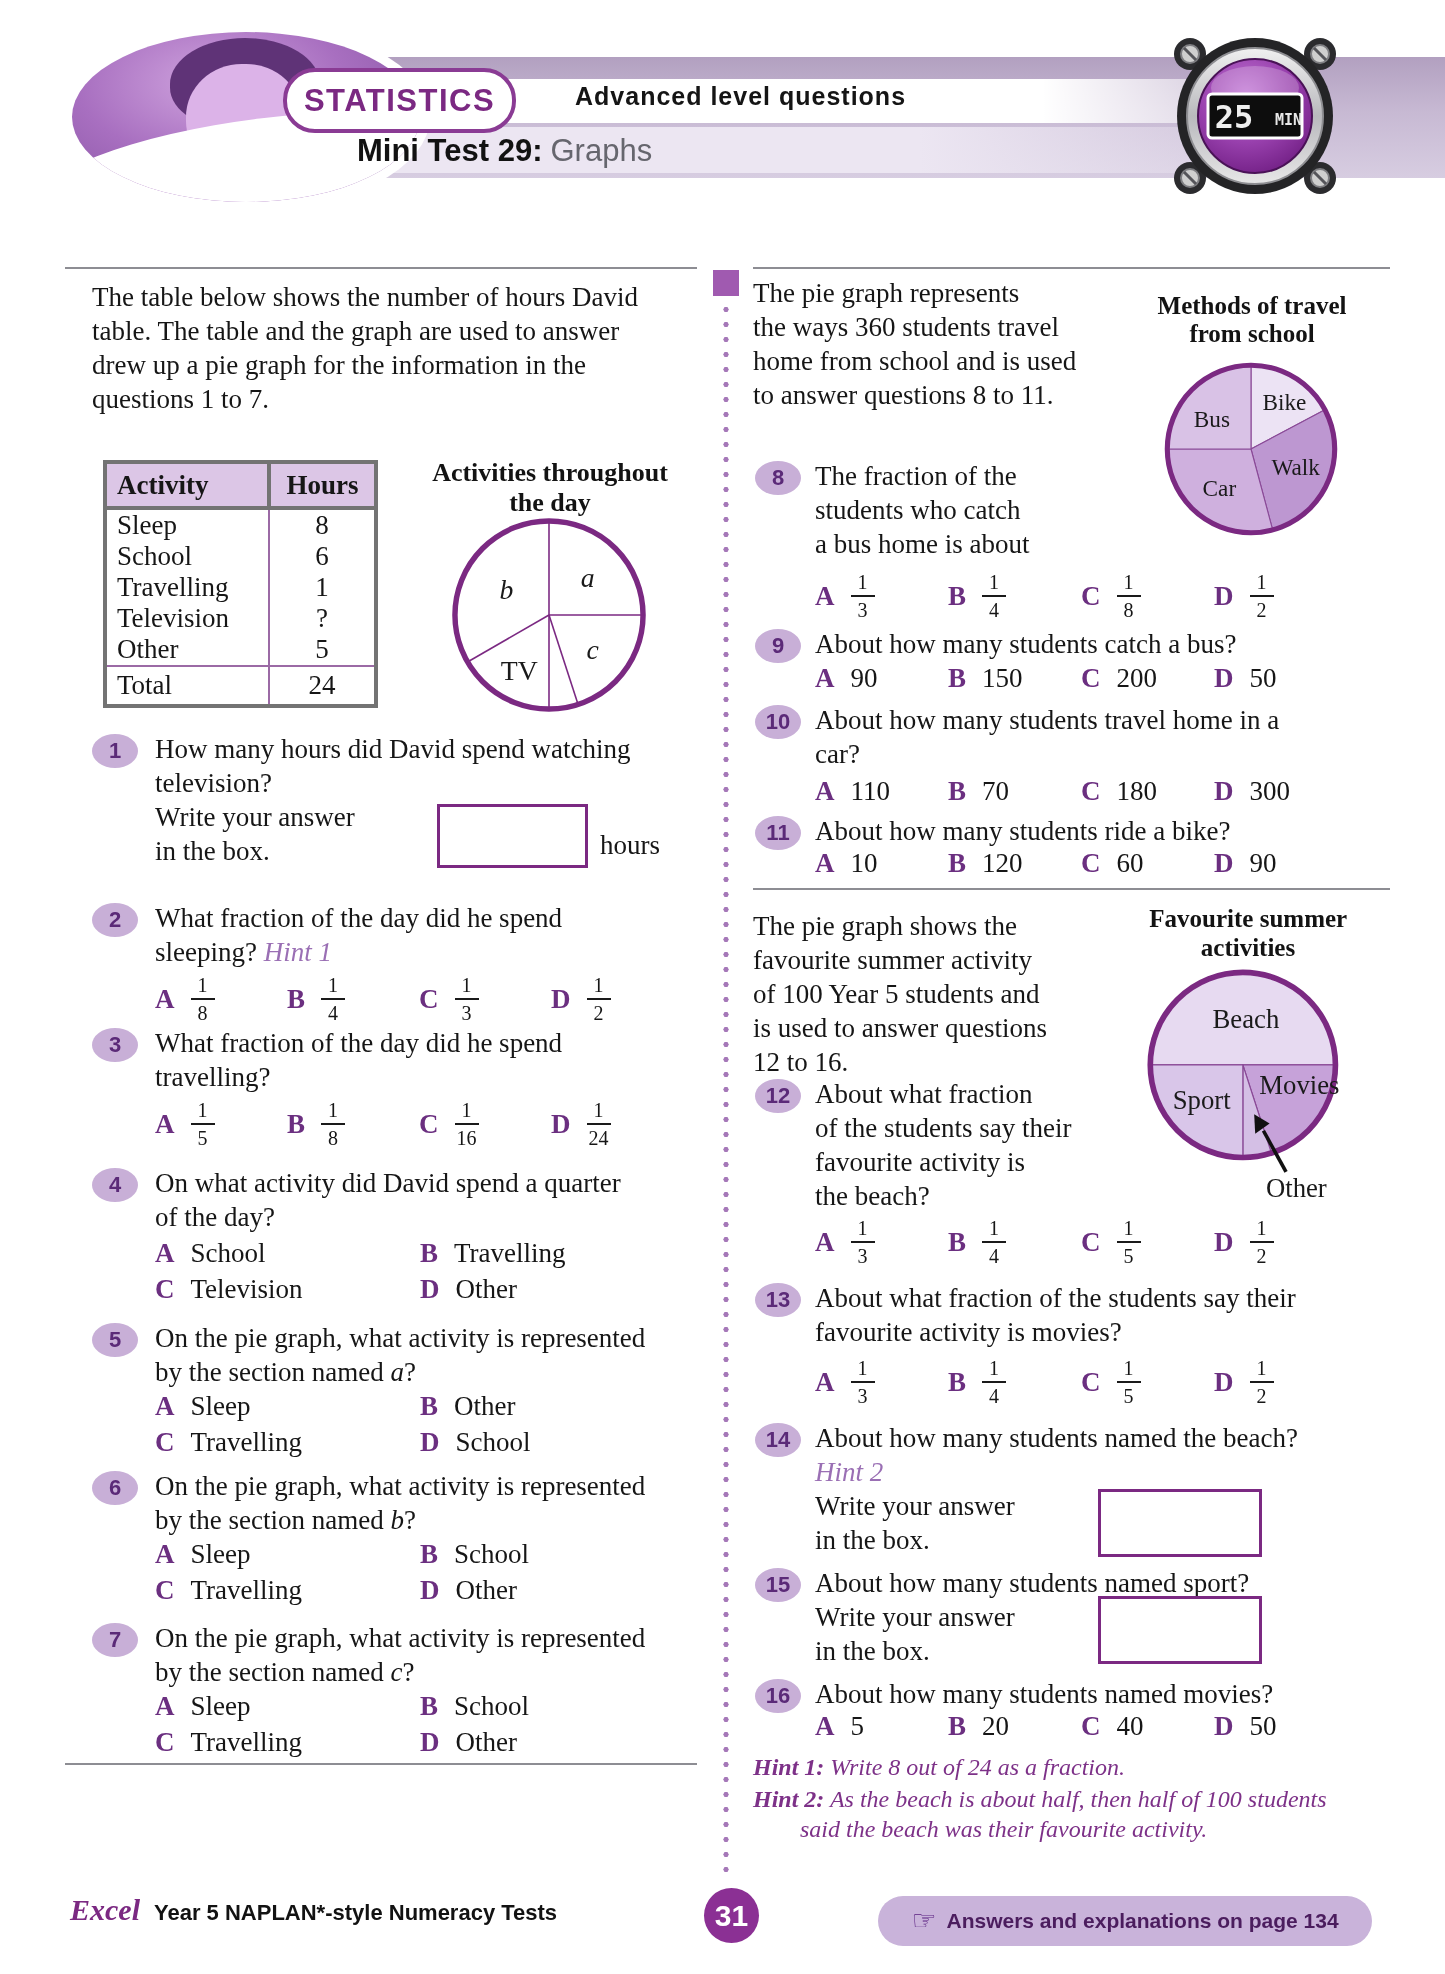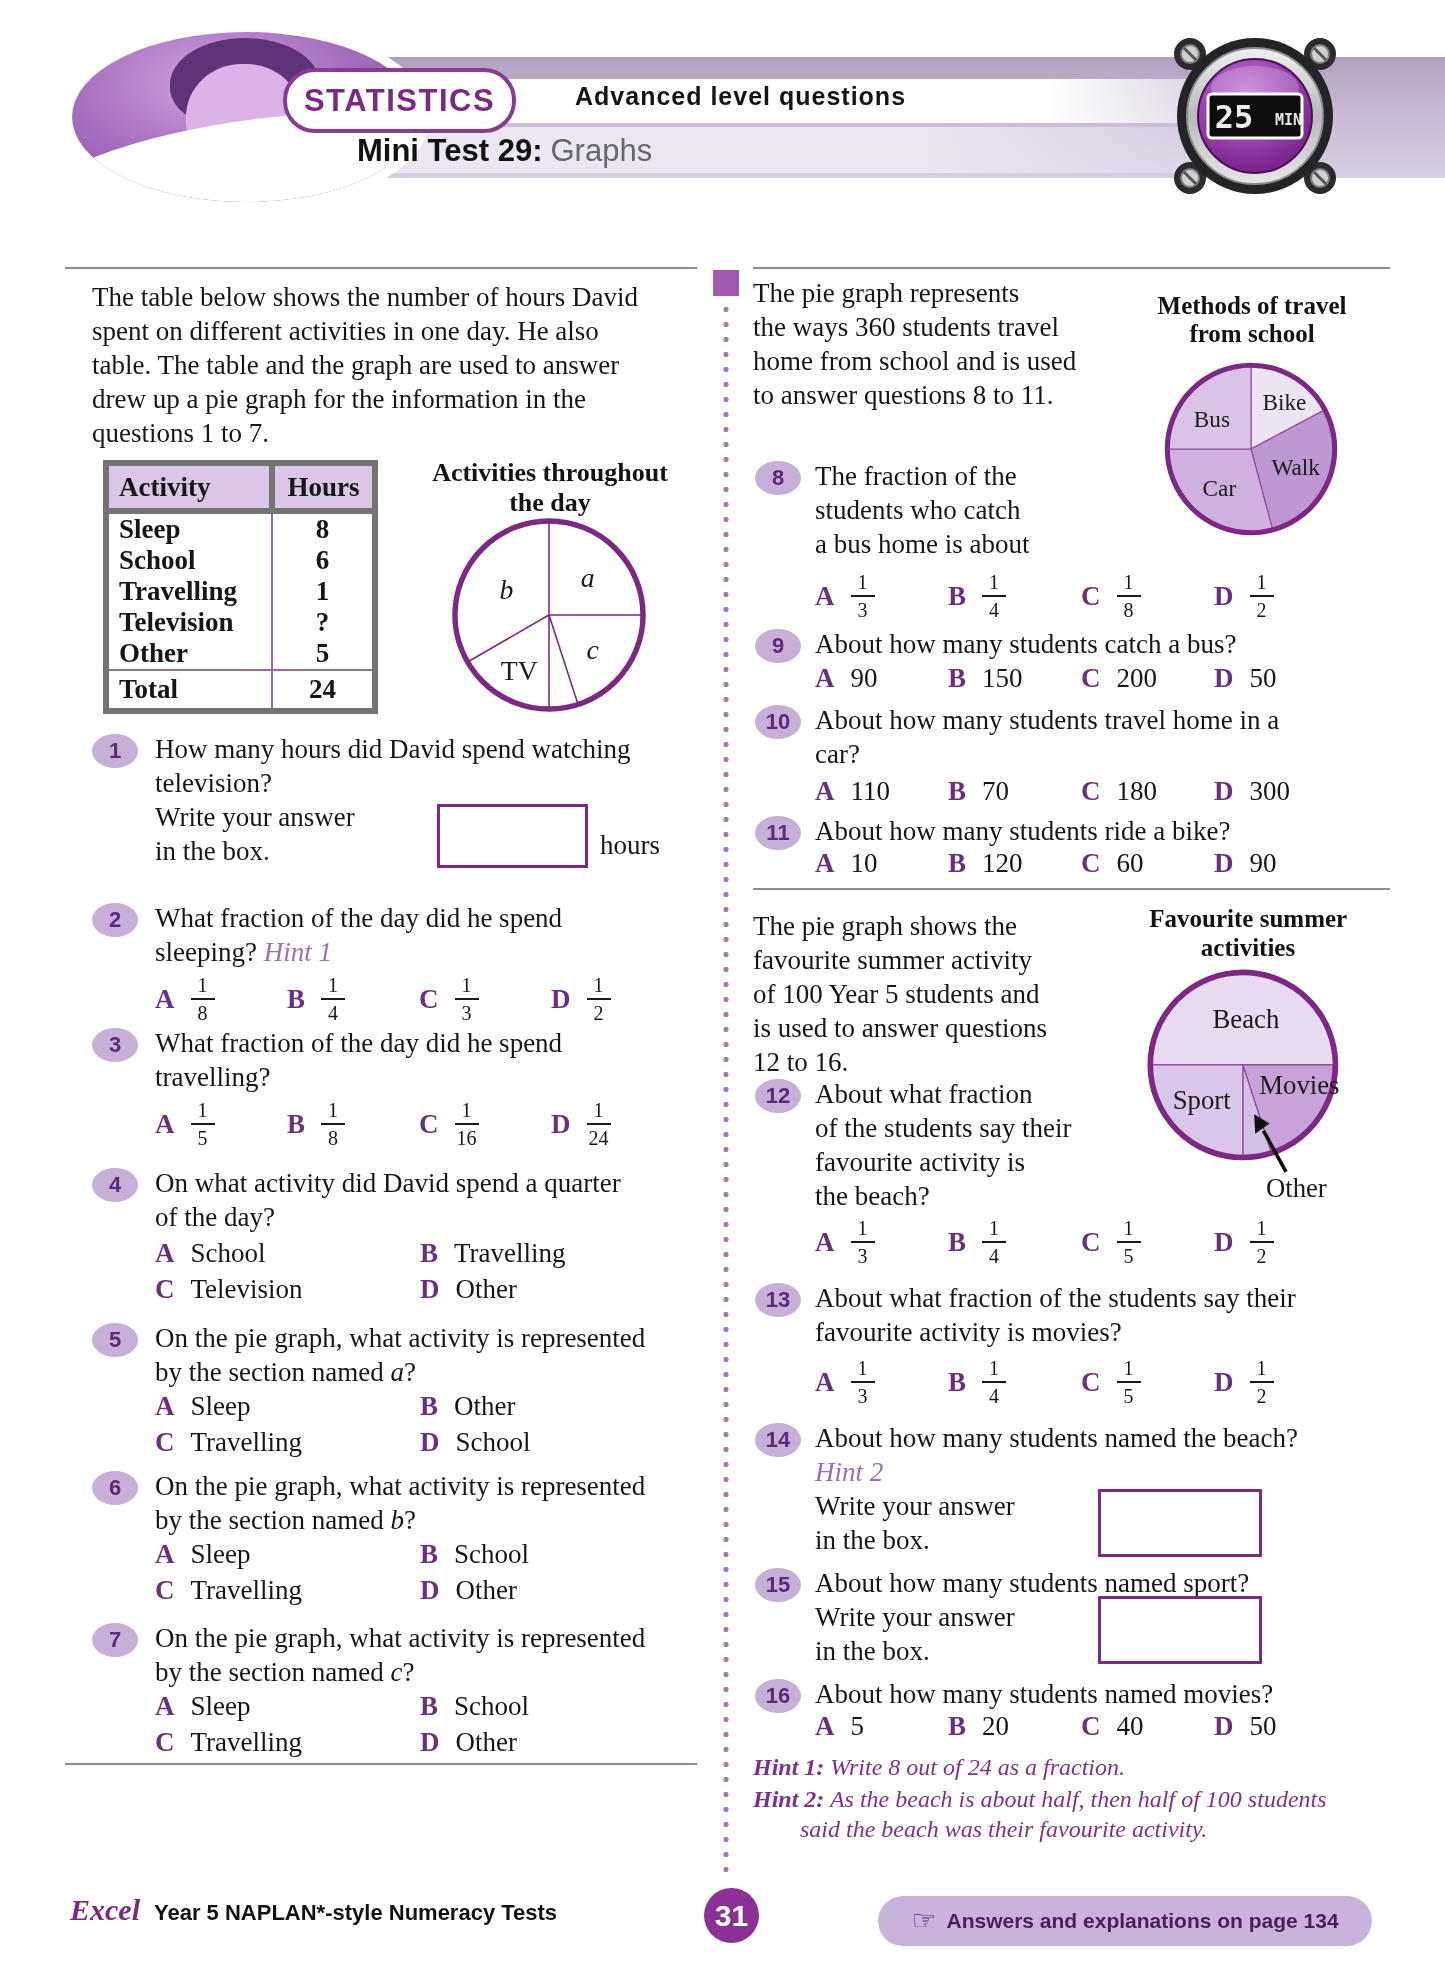--- a/index.html
+++ b/index.html
@@ -63,21 +63,21 @@
   .frac .den{display:block;padding-top:3px;}
   .ansbox{position:absolute;border:3px solid #7b2982;background:#ffffff;}
 
   
   .acttable{position:absolute;left:103px;top:460px;width:275px;border-collapse:collapse;font-size:27px;}
   .acttable th,.acttable td{border:0;padding:0 0 0 10px;text-align:left;}
   .acttable .hours-col{text-align:center;padding:0;}
   .acttable thead th{background:#dcc6e6;font-weight:bold;height:42px;}
   .acttable tbody td{height:31px;}
   .acttable tfoot td{height:37px;}
-  .acttable,.acttable thead th{border:6px solid #737373;font-weight:bold;}
+  .acttable,.acttable thead th{border:4px solid #737373;}
   .acttable td{border-left:2px solid #9b6aa5;border-right:2px solid #9b6aa5;}
   .acttable tfoot td{border-top:2px solid #9b6aa5;border-bottom:2px solid #9b6aa5;}
 
   
   .hintline{position:absolute;font-style:italic;font-size:24px;line-height:30px;color:#7d3188;}
   .hintline b{font-style:italic;font-weight:bold;}
   .footer-brand{position:absolute;left:70px;top:1893px;display:flex;align-items:baseline;gap:14px;}
   .footer-brand .excel{font-style:italic;font-weight:bold;font-size:30px;color:#7b2982;}
   .footer-brand .series{font-family:"Liberation Sans",sans-serif;font-weight:bold;font-size:22px;color:#121212;}
   .page-circle{position:absolute;left:704px;top:1888px;width:55px;height:55px;border-radius:50%;background:#8b3094;
@@ -153,21 +153,20 @@
 
   <div class="hr" style="left:65px;top:267px;width:632px;"></div>
   <div class="hr" style="left:753px;top:267px;width:637px;"></div>
   <div class="hr" style="left:65px;top:1763px;width:632px;"></div>
   <div class="hr" style="left:753px;top:888px;width:637px;"></div>
   <div class="divider-square"></div>
   <div class="divider-dots"></div>
 
   <div class="tblock" style="left:92px;top:280px;width:620px;">
     <span class="line">The table below shows the number of hours David</span>
-    <span class="line">spent on different activities in one day. He also</span>
     <span class="line">table. The table and the graph are used to answer</span>
     <span class="line">drew up a pie graph for the information in the</span>
     <span class="line">questions 1 to 7.</span>
   </div>
 
   <table class="acttable">
     <thead>
       <tr>
         <th style="width:150px;">Activity</th>
         <th class="hours-col">Hours</th>

